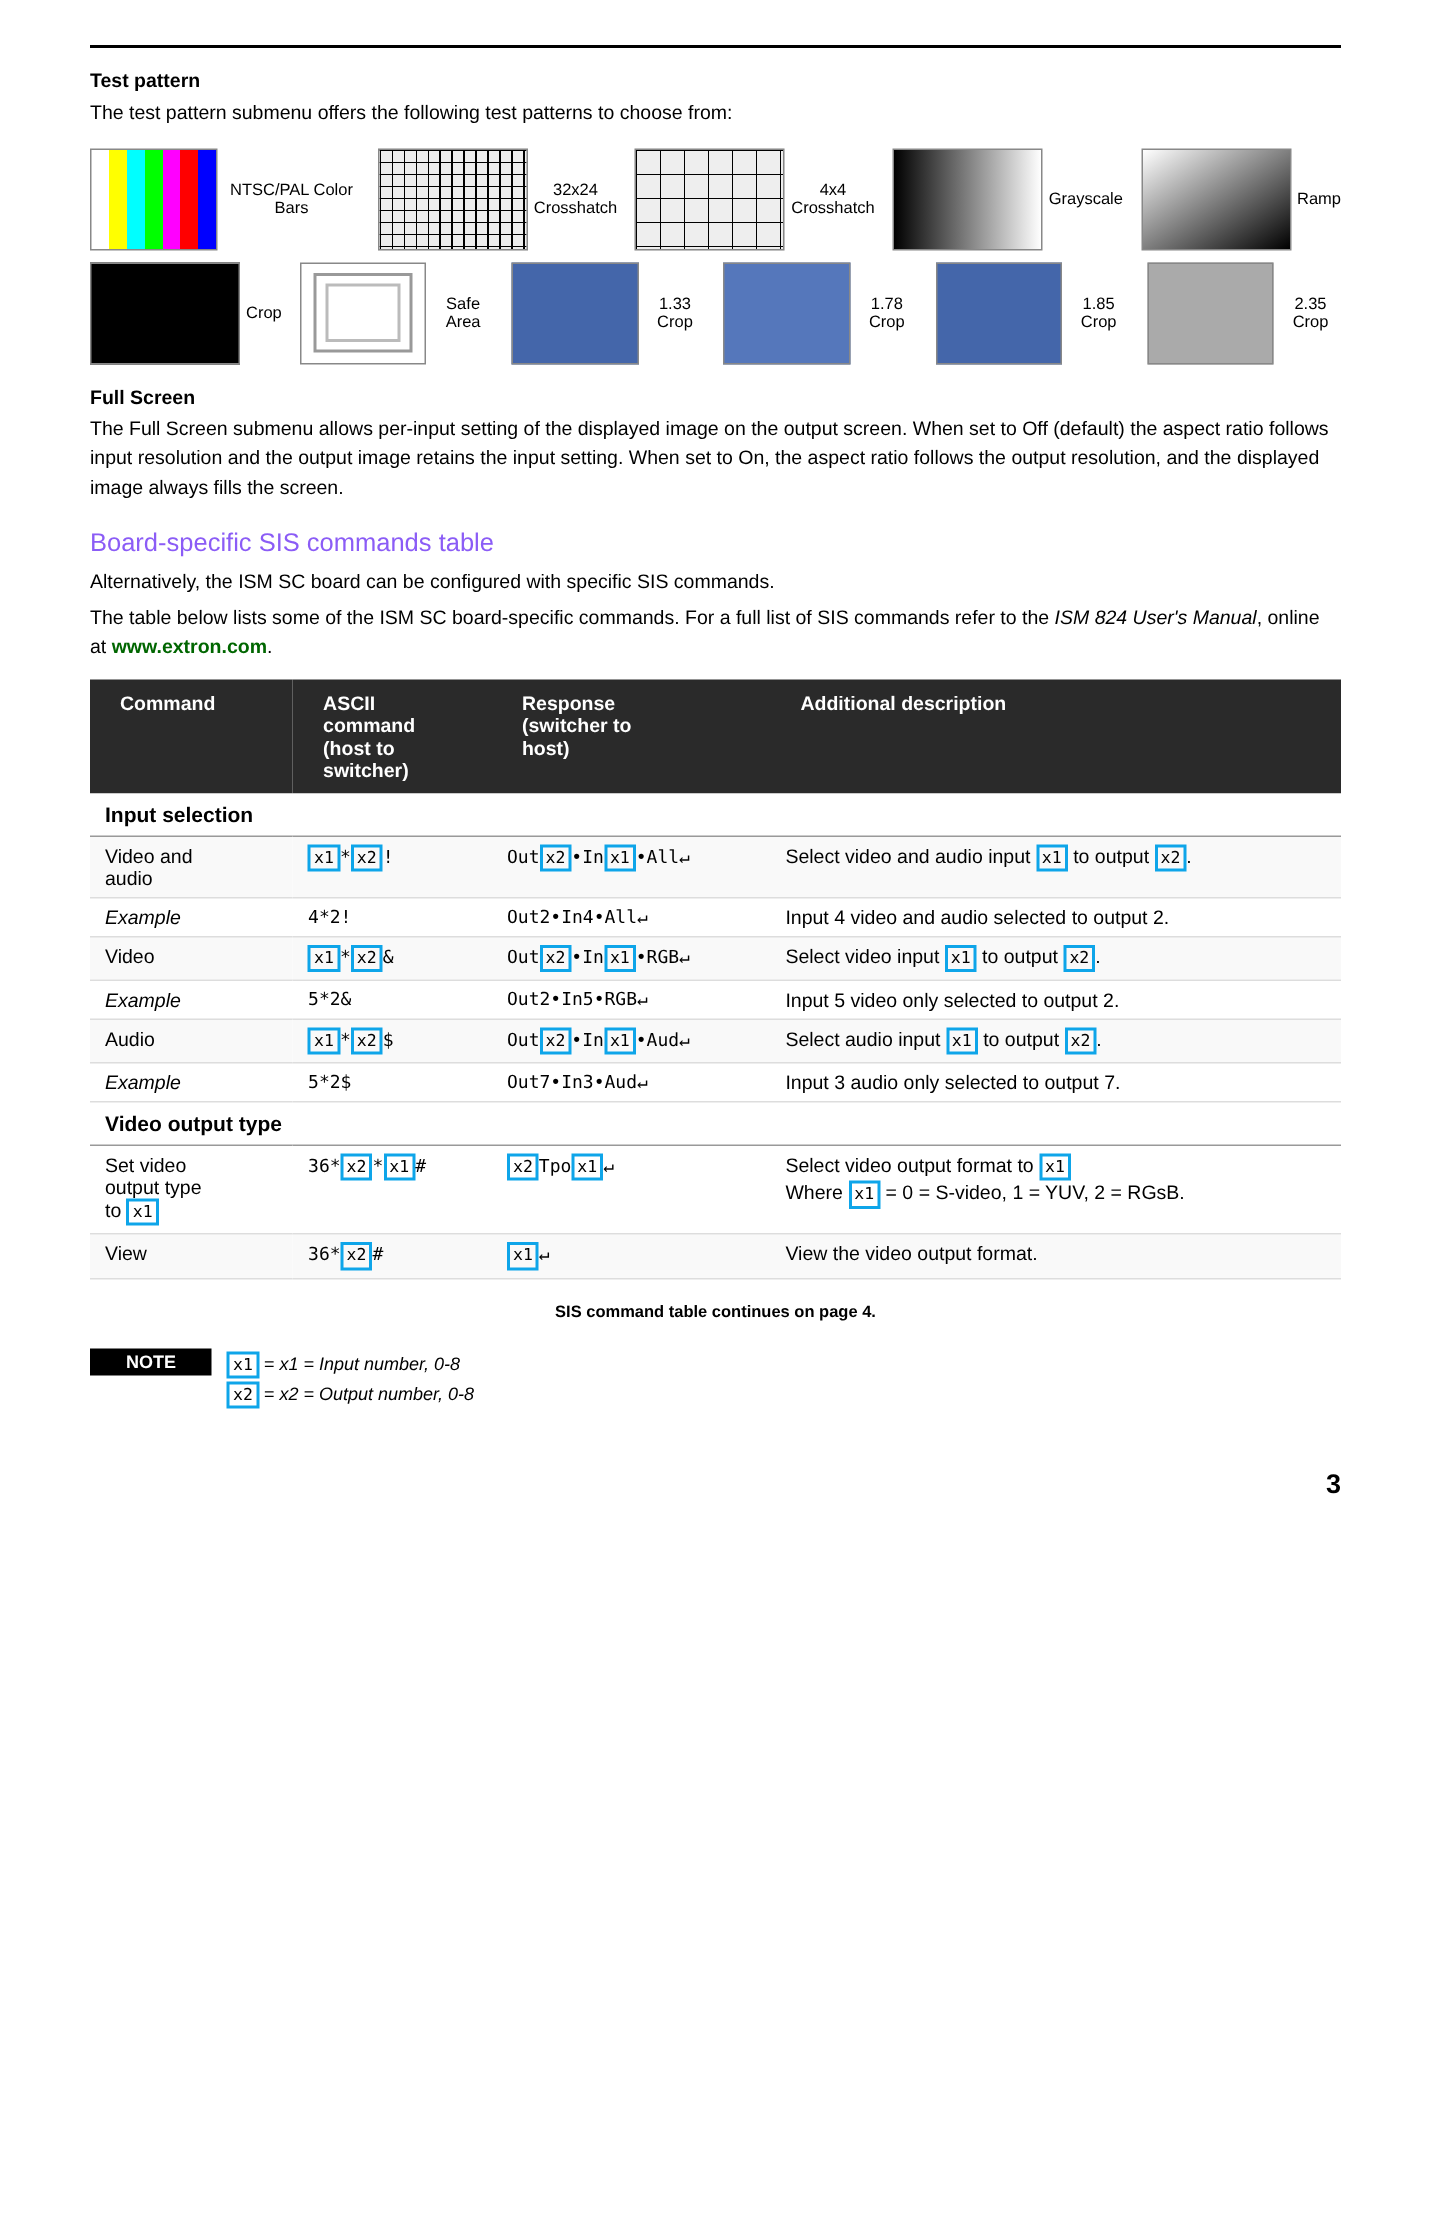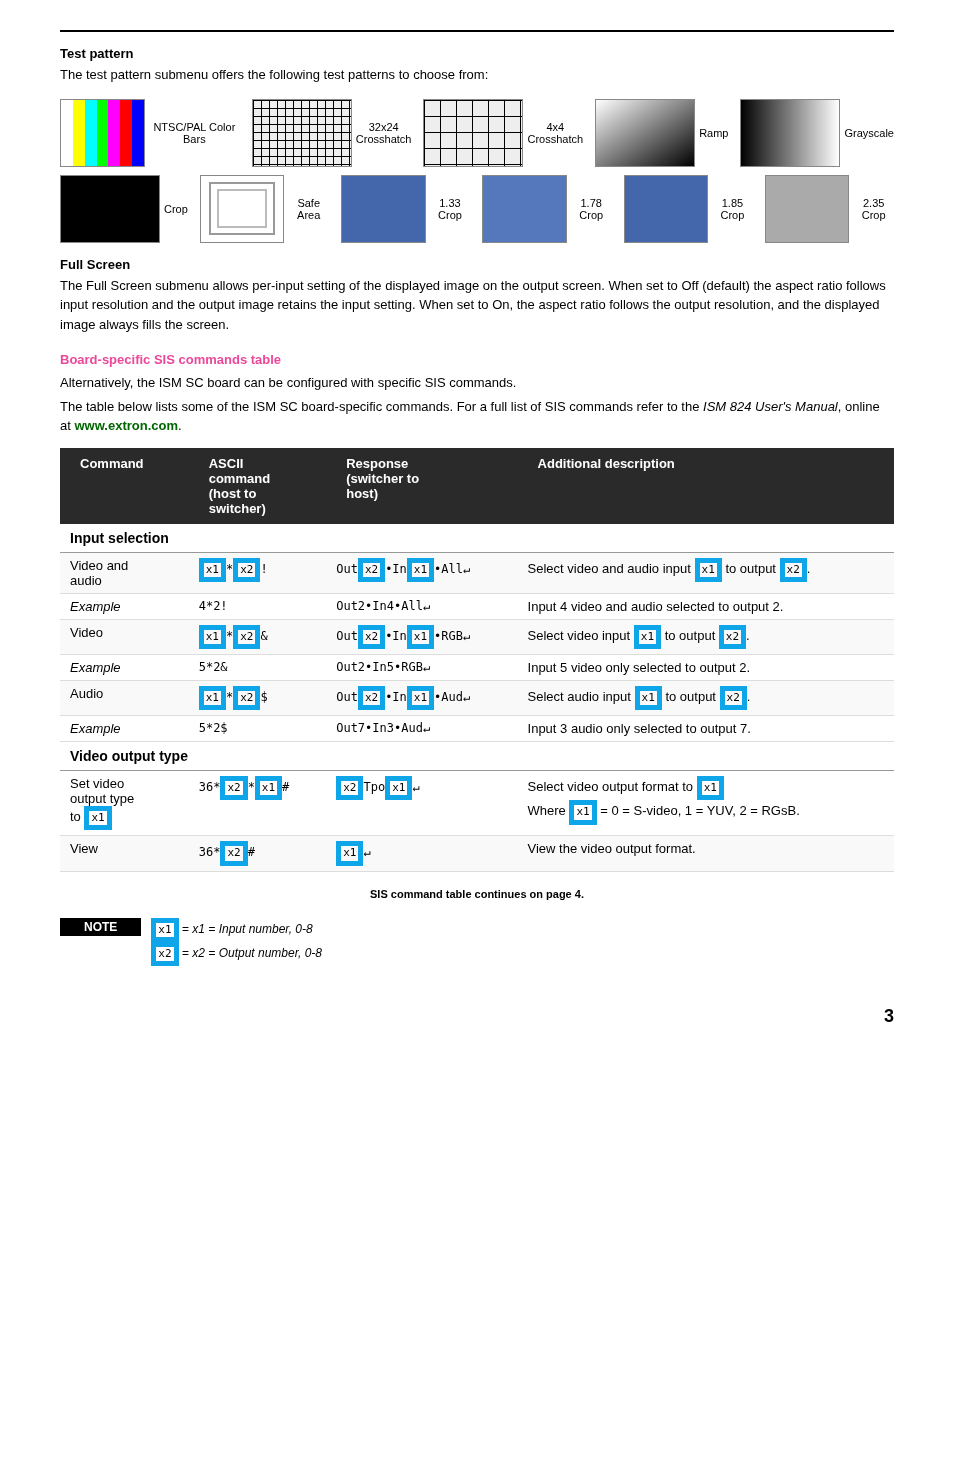--- a/index.html
+++ b/index.html
@@ -115,23 +115,23 @@
       font-weight: normal;
     }
     .row2 {
       margin-top: 8px;
     }
     .full-screen-section {
       margin-top: 14px;
       margin-bottom: 18px;
     }
     .board-heading {
-      font-size: 13px;
-      font-weight: bold;
-      color: #ec4899;
+      font-size: 17px;
+      font-weight: normal;
+      color: #8b5cf6;
       margin-bottom: 6px;
     }
     .board-intro {
       font-size: 13px;
       line-height: 1.5;
       margin-bottom: 4px;
     }
     .link-text {
       color: #006600;
       font-weight: bold;
@@ -162,21 +162,21 @@
       font-size: 14px;
       border-bottom: 1px solid #999;
       padding: 6px 10px;
       margin-top: 36px;
     }
     table.sis-table tr:nth-child(even):not(.section-header) td {
       background: #f9f9f9;
     }
     .xbox {
       display: inline-block;
-      border: 5px solid #0ea5e9;
+      border: 2px solid #0ea5e9;
       font-size: 11px;
       padding: 0 2px;
       font-family: monospace;
       line-height: 1.3;
     }
     .cmd-cell {
       font-family: monospace;
       font-size: 12px;
     }
     .response-cell {
@@ -229,26 +229,26 @@
     </div>
     <div class="test-pattern-item">
       <div class="pattern-img crosshatch-32"></div>
       <div class="pattern-label">32x24<br>Crosshatch</div>
     </div>
     <div class="test-pattern-item">
       <div class="pattern-img crosshatch-4"></div>
       <div class="pattern-label">4x4<br>Crosshatch</div>
     </div>
     <div class="test-pattern-item">
+      <div class="pattern-img grayscale"></div>
+      <div class="pattern-label bold">Grayscale</div>
+    </div>
+    <div class="test-pattern-item">
       <div class="pattern-img ramp"></div>
       <div class="pattern-label bold">Ramp</div>
-    </div>
-    <div class="test-pattern-item">
-      <div class="pattern-img grayscale"></div>
-      <div class="pattern-label bold">Grayscale</div>
     </div>
   </div>
 
   <div class="test-patterns-row row2">
     <div class="test-pattern-item">
       <div class="pattern-img crop-black"></div>
       <div class="pattern-label bold">Crop</div>
     </div>
     <div class="test-pattern-item">
       <div class="pattern-img safe-area">

